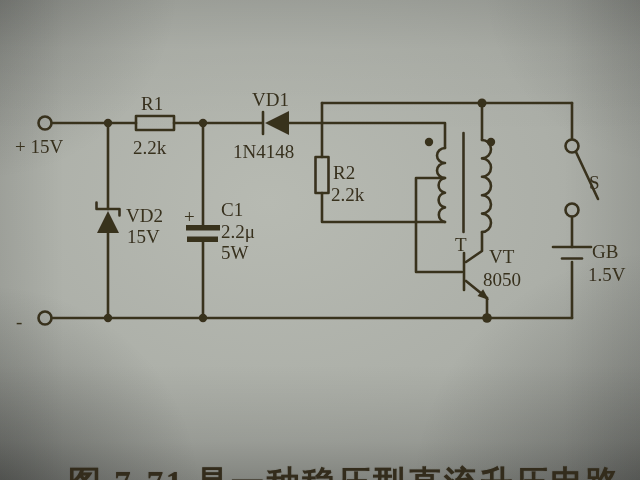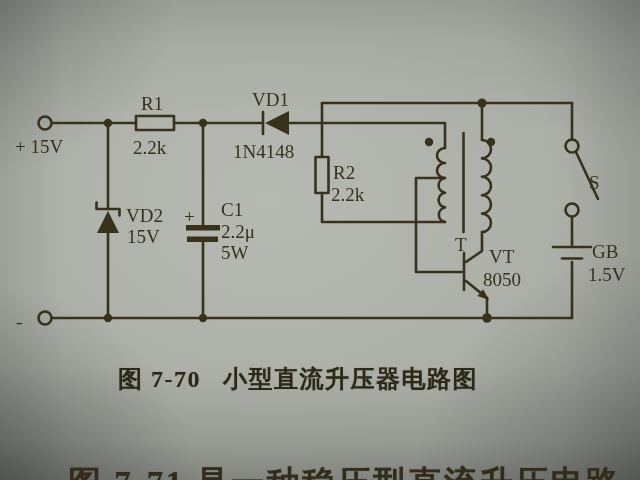--- a/index.html
+++ b/index.html
@@ -157,19 +157,16 @@
       <g>
         <path class="ink" d="M553,247 H591" stroke-width="2.6"></path>
         <path class="ink" d="M562,258.5 H582" stroke-width="6"></path>
         <text x="592" y="258">GB</text>
         <text x="588" y="281">1.5V</text>
       </g>
 
     </g>
   </svg>
 
-  <div class="caption">
-    <span>图 7-70</span><span class="fig-title">小型直流升压器电路图</span>
-  </div>
 
   <div class="next-line">图 7-71 是一种稳压型直流升压电路</div>
 
 </div>
 
 </body></html>

